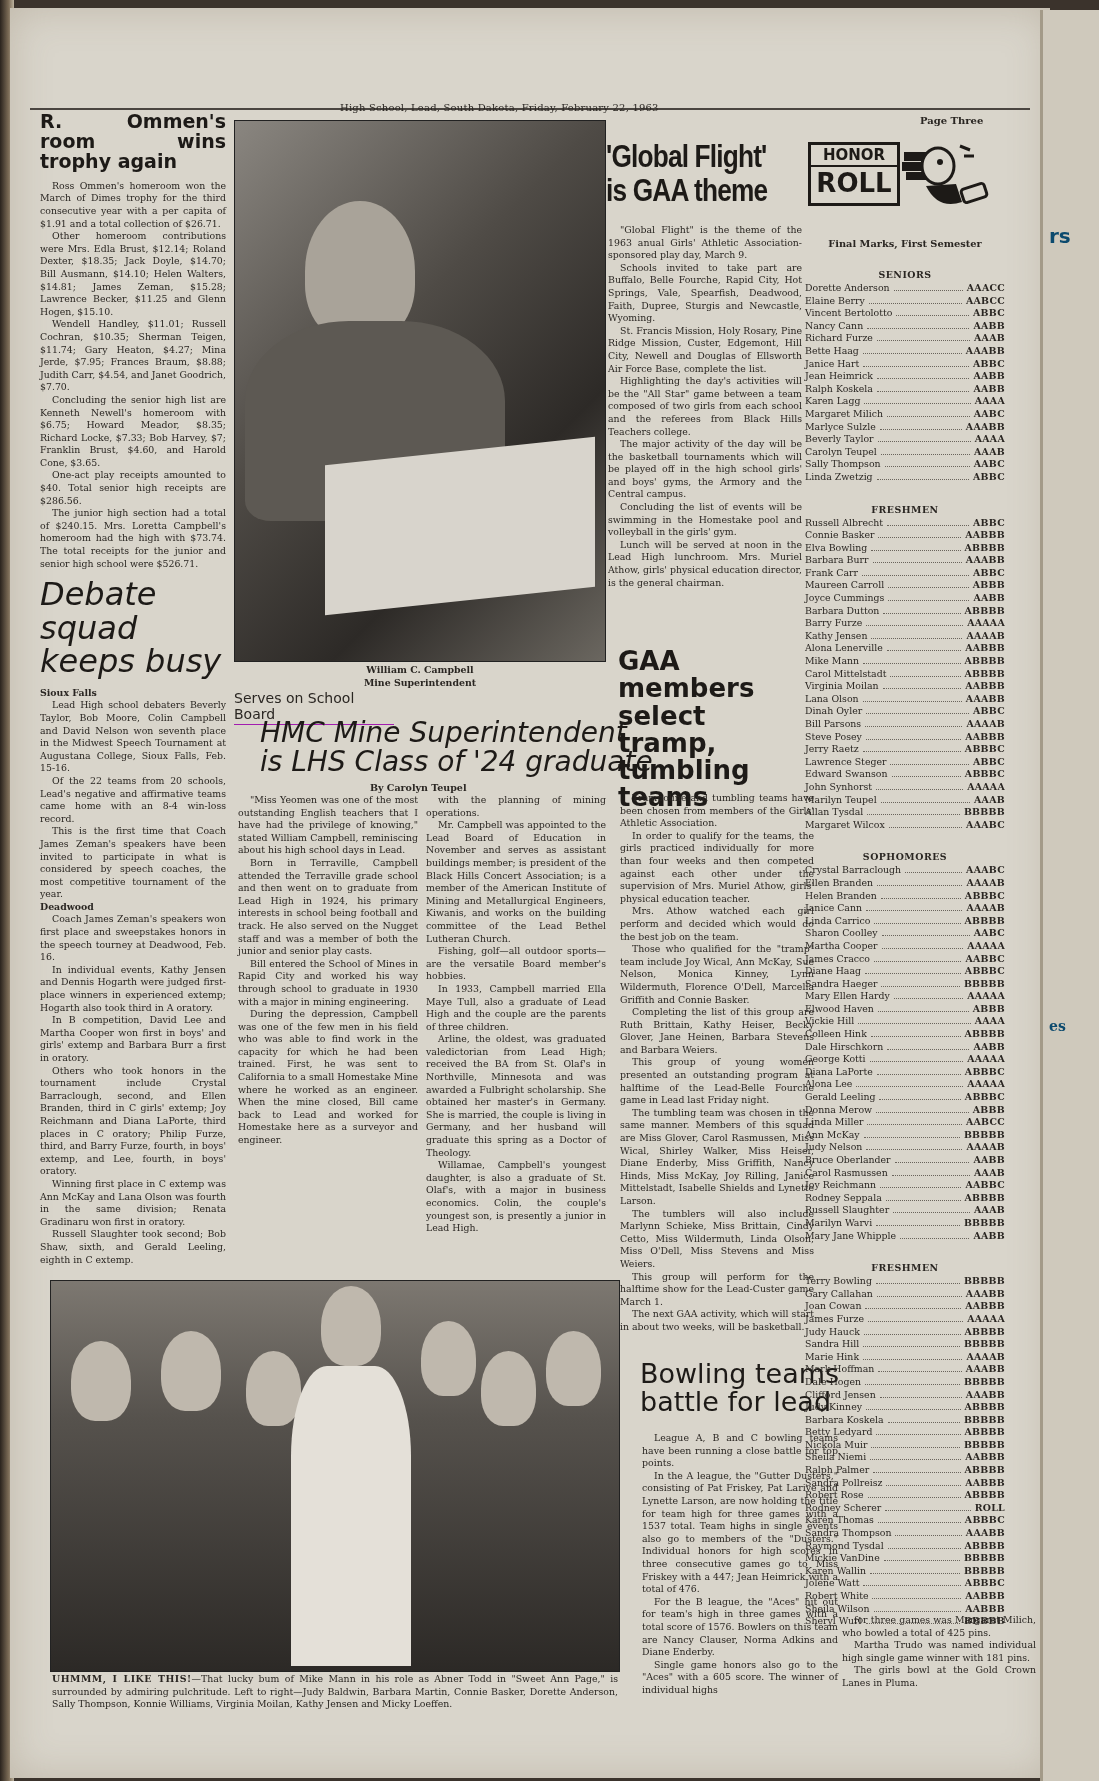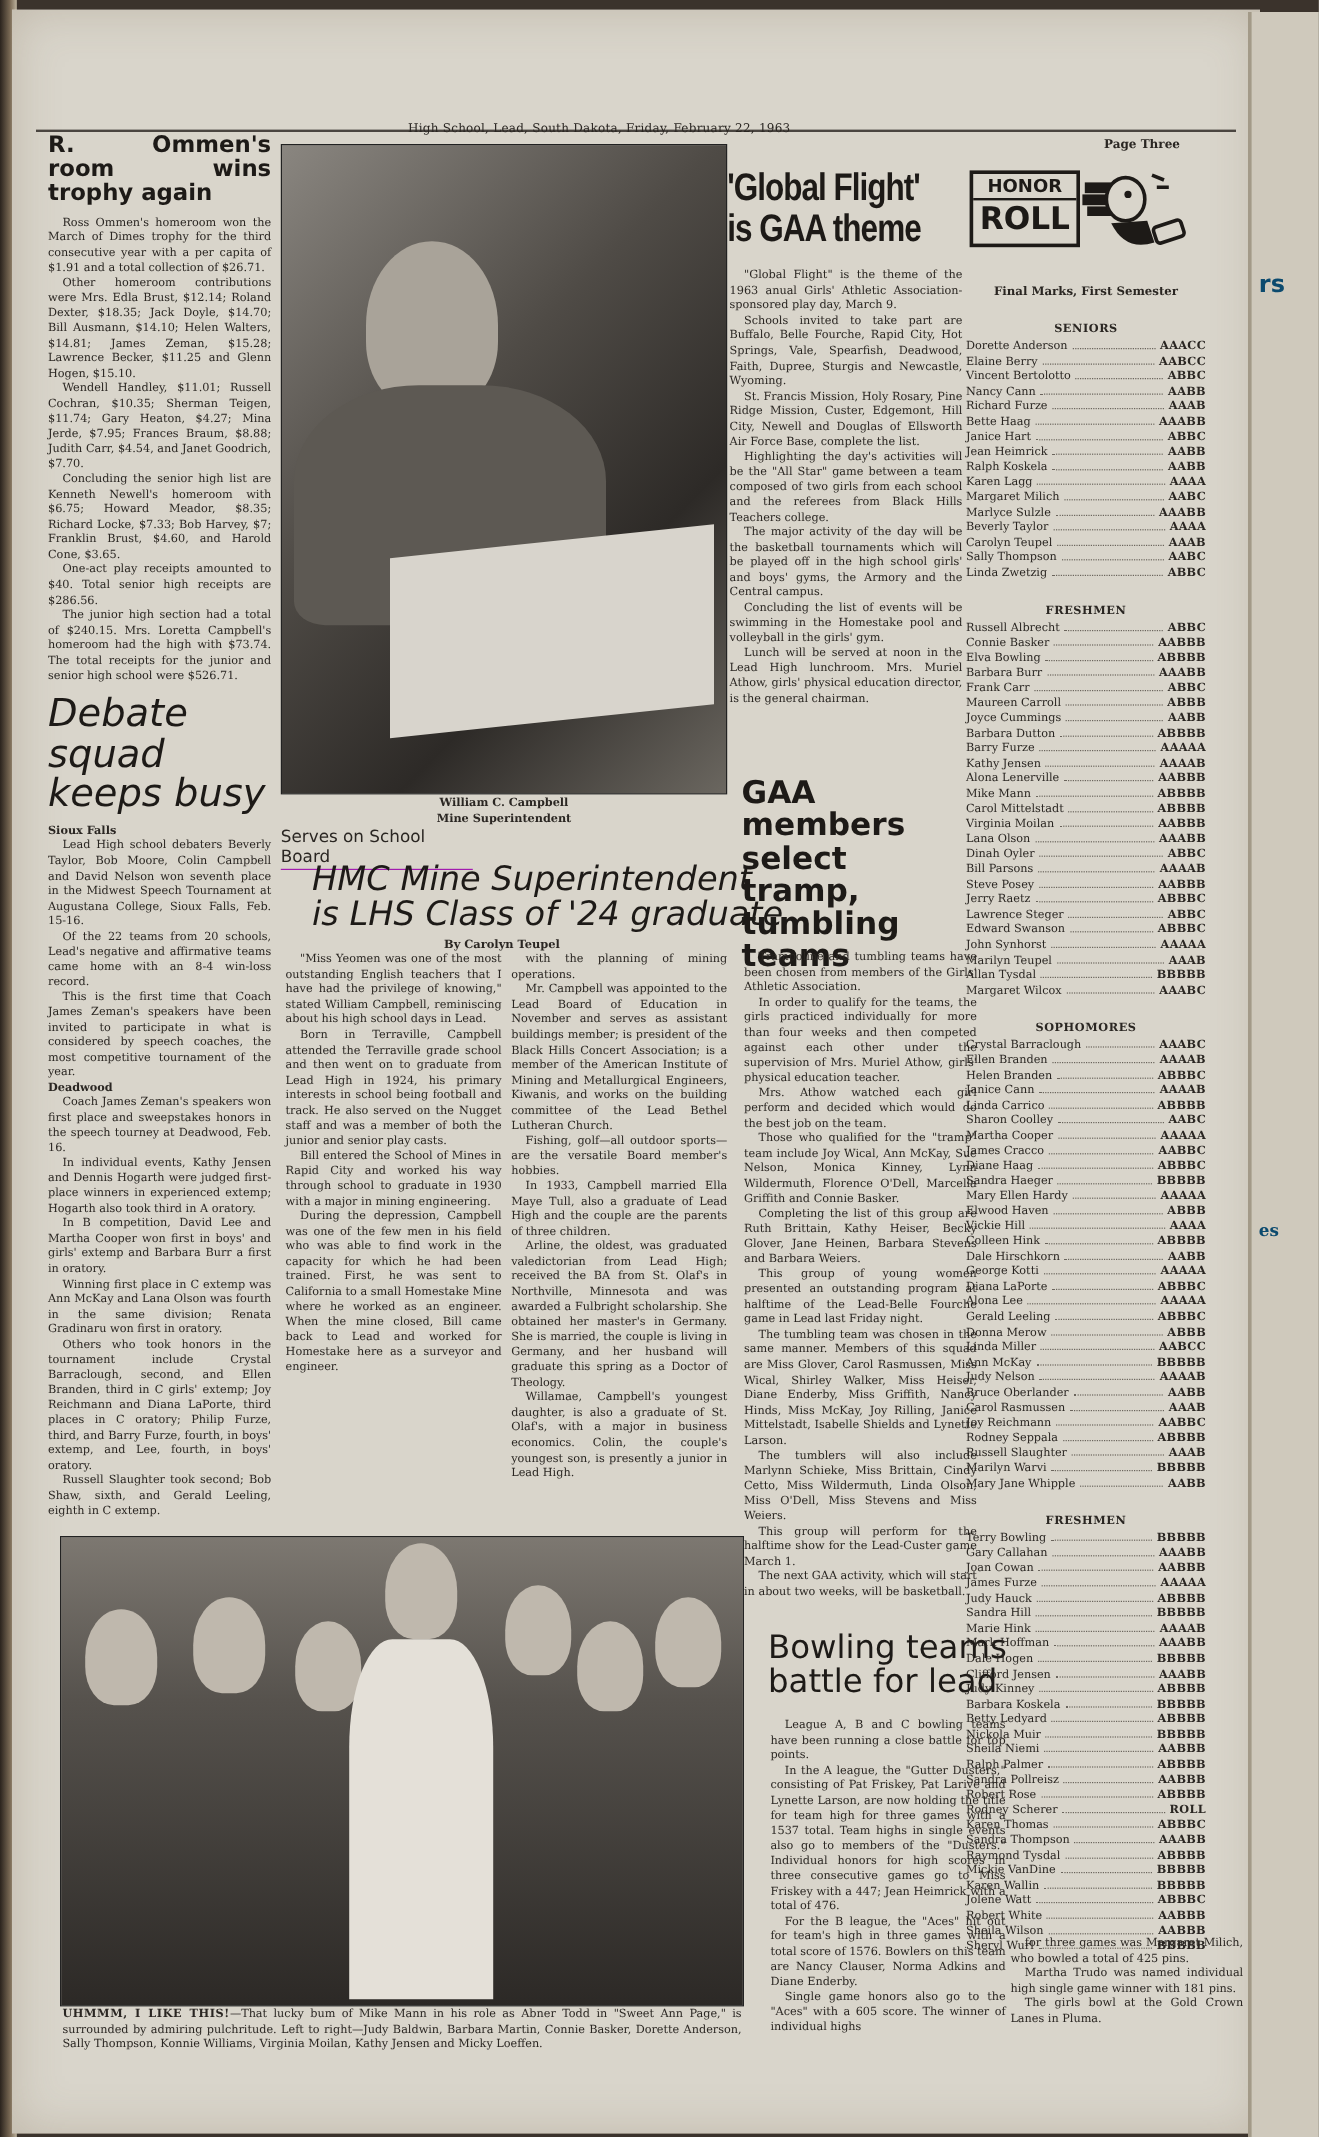--- a/index.html
+++ b/index.html
@@ -58,22 +58,22 @@
 <div class="col" style="left:40px;top:578px;width:186px;">
   <div class="hl" style="font-size:32px;font-style:italic;font-weight:normal;margin-bottom:8px;">Debate squad keeps busy</div>
   <p class="dateline">Sioux Falls</p>
   <p>Lead High school debaters Beverly Taylor, Bob Moore, Colin Campbell and David Nelson won seventh place in the Midwest Speech Tournament at Augustana College, Sioux Falls, Feb. 15-16.</p>
   <p>Of the 22 teams from 20 schools, Lead's negative and affirmative teams came home with an 8-4 win-loss record.</p>
   <p>This is the first time that Coach James Zeman's speakers have been invited to participate in what is considered by speech coaches, the most competitive tournament of the year.</p>
   <p class="dateline">Deadwood</p>
   <p>Coach James Zeman's speakers won first place and sweepstakes honors in the speech tourney at Deadwood, Feb. 16.</p>
   <p>In individual events, Kathy Jensen and Dennis Hogarth were judged first-place winners in experienced extemp; Hogarth also took third in A oratory.</p>
   <p>In B competition, David Lee and Martha Cooper won first in boys' and girls' extemp and Barbara Burr a first in oratory.</p>
+  <p>Others who took honors in the tournament include Crystal Barraclough, second, and Ellen Branden, third in C girls' extemp; Joy Reichmann and Diana LaPorte, third places in C oratory; Philip Furze, third, and Barry Furze, fourth, in boys' extemp, and Lee, fourth, in boys' oratory.</p>
   <p>Winning first place in C extemp was Ann McKay and Lana Olson was fourth in the same division; Renata Gradinaru won first in oratory.</p>
-  <p>Others who took honors in the tournament include Crystal Barraclough, second, and Ellen Branden, third in C girls' extemp; Joy Reichmann and Diana LaPorte, third places in C oratory; Philip Furze, third, and Barry Furze, fourth, in boys' extemp, and Lee, fourth, in boys' oratory.</p>
   <p>Russell Slaughter took second; Bob Shaw, sixth, and Gerald Leeling, eighth in C extemp.</p>
 </div>
 
 <div class="photo" style="left:234px;top:120px;width:370px;height:540px;">
   <div class="fig" style="left:70px;top:80px;width:110px;height:140px;background:#a9a399;"></div>
   <div class="fig" style="left:10px;top:200px;width:260px;height:200px;border-radius:40% 40% 10% 10%;background:#5d5953;"></div>
   <div style="position:absolute;left:90px;top:330px;width:270px;height:150px;background:#d8d4cc;transform:skewY(-6deg);"></div>
 </div>
 <div class="caption" style="left:330px;top:664px;text-align:center;font-weight:bold;width:180px;">
   <div>William C. Campbell</div>

